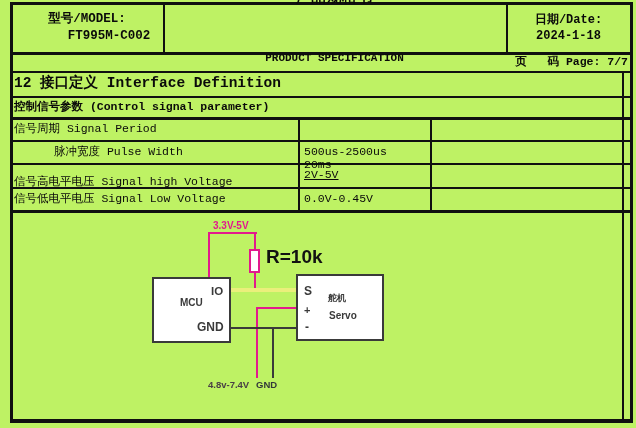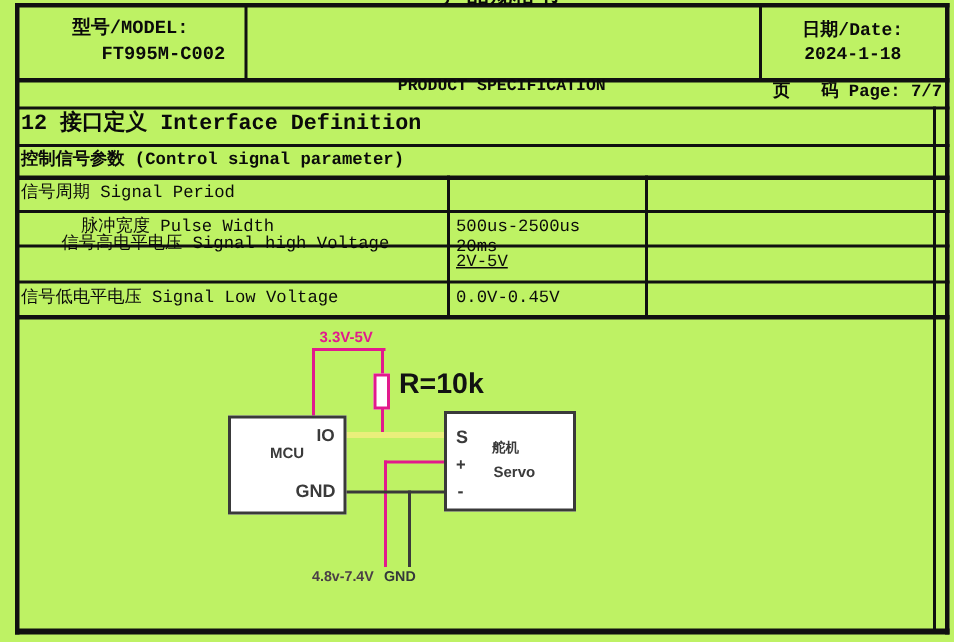--- a/index.html
+++ b/index.html
@@ -72,21 +72,21 @@
 
   <div>
     <div class="trow-label" style="top:118px;">信号周期 Signal Period</div>
     <div class="trow-value" style="top:106px;margin-top:48px;">20ms</div>
   </div>
   <div>
     <div class="trow-label" style="top:141px;margin-left:40px;">脉冲宽度 Pulse Width</div>
     <div class="trow-value" style="top:141px;">500us-2500us</div>
   </div>
   <div>
-    <div class="trow-label" style="top:152px;padding-left:27px;">信号高电平电压 Signal high Voltage</div>
+    <div class="trow-label" style="top:171px;">信号高电平电压 Signal high Voltage</div>
     <div class="trow-value" style="top:164px;text-decoration:underline;">2V-5V</div>
   </div>
   <div>
     <div class="trow-label" style="top:188px;">信号低电平电压 Signal Low Voltage</div>
     <div class="trow-value" style="top:188px;">0.0V-0.45V</div>
   </div>
 
   <div>
 
     <div class="wire power" style="left:208px;top:232px;width:49px;height:2px;"></div>

